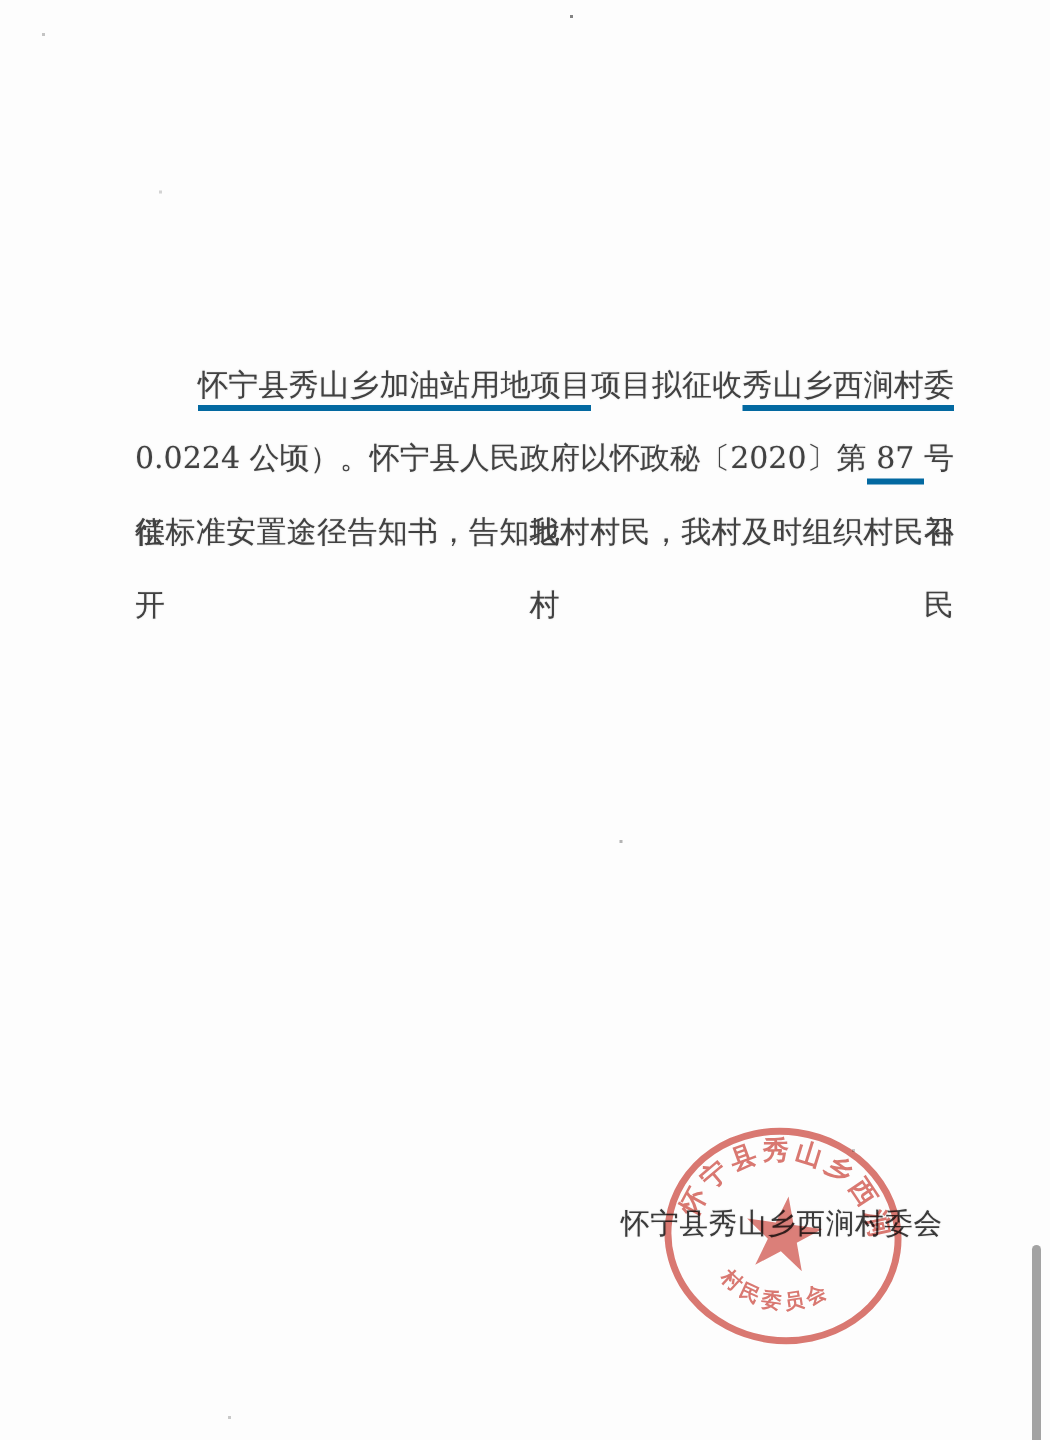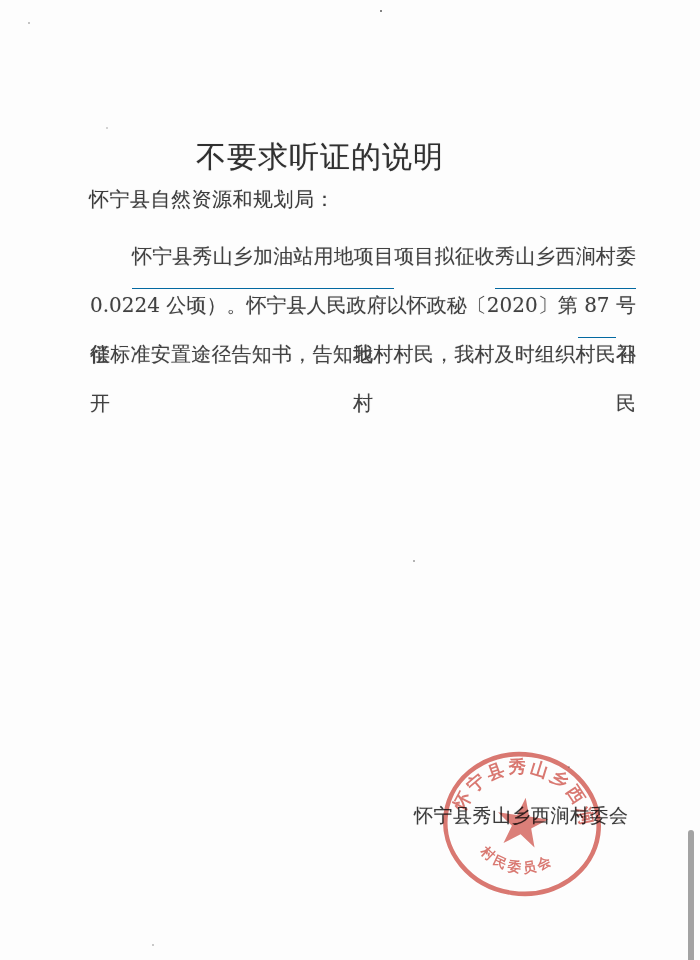--- a/index.html
+++ b/index.html
@@ -26,22 +26,22 @@
   .doc-body{
     position:absolute;left:90px;top:232px;width:546px;
     font-size:20px;line-height:49px;color:#414141;
     text-shadow:0 0 1px rgba(70,70,70,.3);
   }
   .line{height:49px;white-space:nowrap;}
   .line.just{text-align:justify;text-align-last:justify;white-space:normal;}
   .line.indent{padding-left:42px;}
   .seg{display:inline;}
   .seg.u{
-    border-bottom:1px solid #0369a1;
-    padding-bottom:20px;
+    border-bottom:4px solid #0369a1;
+    padding-bottom:2px;
   }
 
   .signature{
     position:absolute;left:0;top:0;width:632px;height:960px;pointer-events:none;
   }
   .sig-org{
     position:absolute;left:414px;top:803px;
     font-size:19px;letter-spacing:.5px;color:#3a3a3a;white-space:nowrap;
     text-shadow:0 0 1px rgba(70,70,70,.3);
   }
@@ -76,23 +76,21 @@
       152px 944px 0 rgba(150,150,150,.5);
   }
 </style>
 </head>
 <body>
 
 <div class="page">
 
   <div class="speck"></div>
 
-  <h1 class="doc-title">不要求听证的说明</h1>
 
-  <div class="addressee">怀宁县自然资源和规划局：</div>
 
   <div class="doc-body">
       <div class="line indent just"><span class="seg u">怀宁县秀山乡加油站用地项目</span><span class="seg">项目拟征收</span><span class="seg u">秀山乡西涧村委</span></div>
       <div class="line just"><span class="seg">0.0224 公顷）。怀宁县人民政府以怀政秘〔2020〕第</span><span class="seg u"> 87 </span><span class="seg">号征地补</span></div>
       <div class="line just"><span class="seg">偿标准安置途径告知书，告知我村村民，我村及时组织村民召开村民</span></div>
     </div>
 
   <div class="signature">
     <div class="sig-org">怀宁县秀山乡西涧村委会</div>
   </div>

